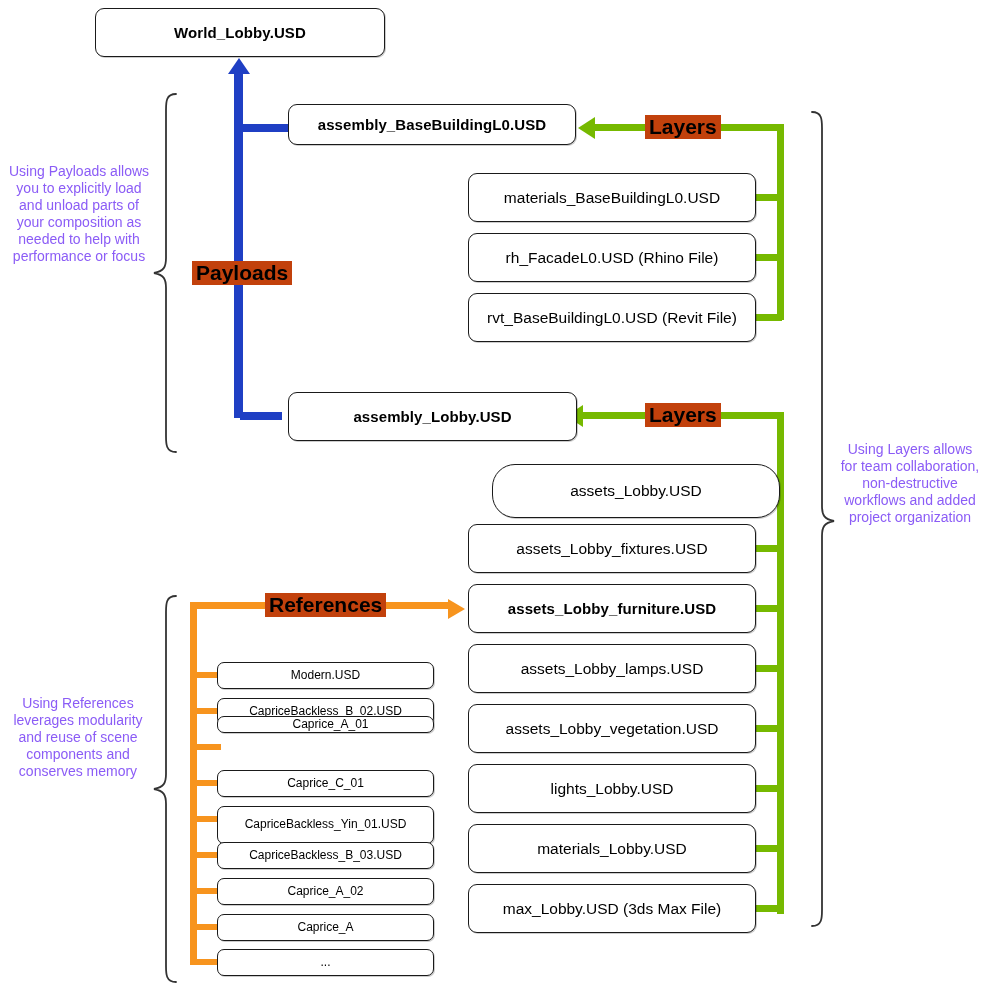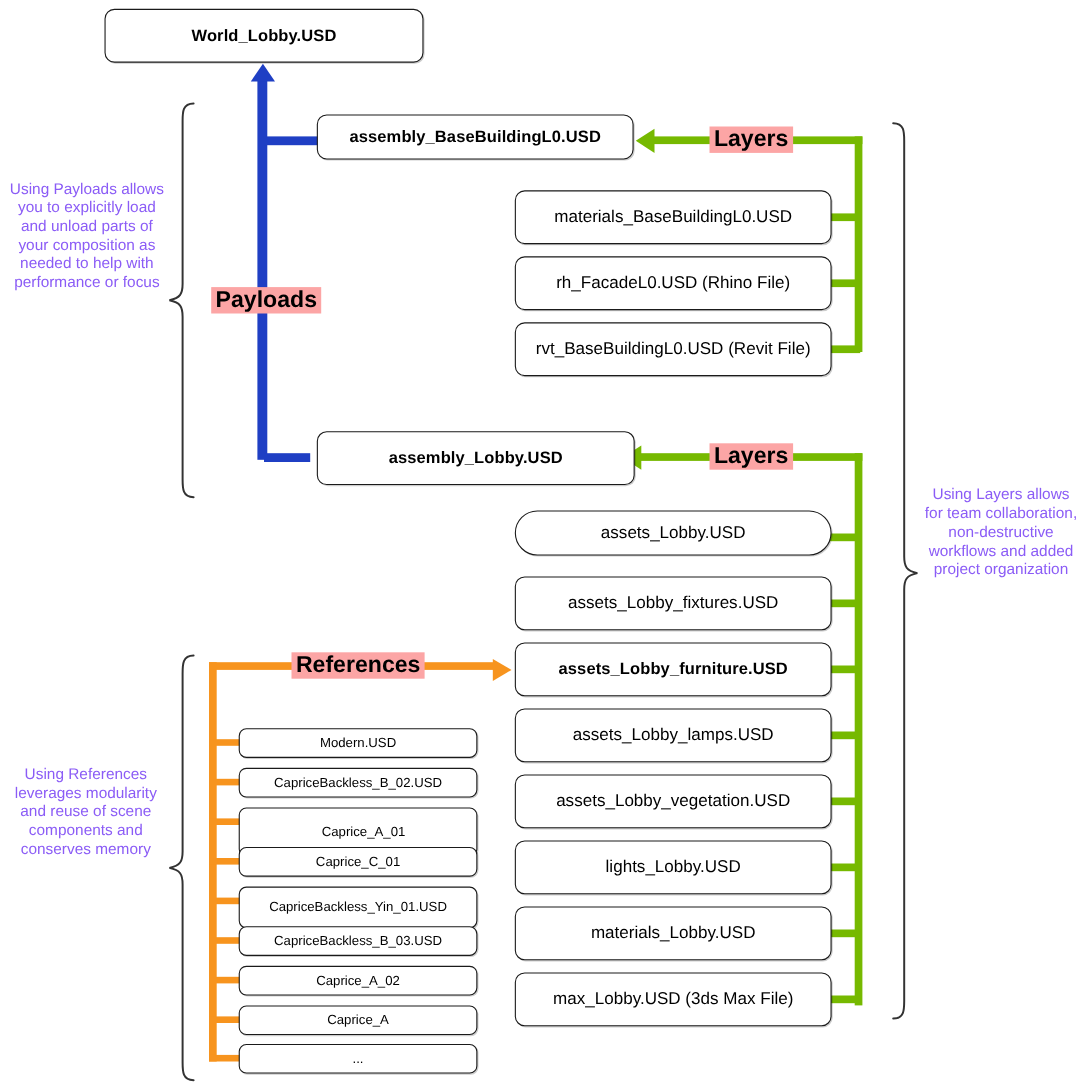--- a/index.html
+++ b/index.html
@@ -69,21 +69,21 @@
     border-top: 10px solid transparent;
     border-bottom: 10px solid transparent;
     border-left: 17px solid #f7941e;
   }
 
   .edge-label {
     position: absolute;
     font-weight: bold;
     font-size: 21px;
     color: #000000;
-    background: #fca5a5;
+    background: #c2410c;
     padding: 0 4px;
     white-space: nowrap;
     z-index: 6;
   }
 
   .caption {
     position: absolute;
     font-size: 14px;
     line-height: 1.22;
     color: #8b5cf6;
@@ -174,32 +174,32 @@
   <div class="node bold" style="left:95px; top:8px; width:290px; height:49px;">World_Lobby.USD</div>
 
   <div class="node bold" style="left:288px; top:104px; width:288px; height:41px;">assembly_BaseBuildingL0.USD</div>
 
   <div class="node bold" style="left:288px; top:392px; width:289px; height:49px;">assembly_Lobby.USD</div>
 
   <div class="node" style="left:468px; top:173px; width:288px; height:49px;">materials_BaseBuildingL0.USD</div>
   <div class="node" style="left:468px; top:233px; width:288px; height:49px;">rh_FacadeL0.USD (Rhino File)</div>
   <div class="node" style="left:468px; top:293px; width:288px; height:49px;">rvt_BaseBuildingL0.USD (Revit File)</div>
 
-  <div class="node" style="left:468px; top:464px; width:288px; height:41px;border-radius:23px;">assets_Lobby.USD</div>
+  <div class="node" style="left:492px; top:464px; width:288px; height:54px;border-radius:23px;">assets_Lobby.USD</div>
   <div class="node" style="left:468px; top:524px; width:288px; height:49px;">assets_Lobby_fixtures.USD</div>
   <div class="node bold" style="left:468px; top:584px; width:288px; height:49px;">assets_Lobby_furniture.USD</div>
   <div class="node" style="left:468px; top:644px; width:288px; height:49px;">assets_Lobby_lamps.USD</div>
   <div class="node" style="left:468px; top:704px; width:288px; height:49px;">assets_Lobby_vegetation.USD</div>
   <div class="node" style="left:468px; top:764px; width:288px; height:49px;">lights_Lobby.USD</div>
   <div class="node" style="left:468px; top:824px; width:288px; height:49px;">materials_Lobby.USD</div>
   <div class="node" style="left:468px; top:884px; width:288px; height:49px;">max_Lobby.USD (3ds Max File)</div>
 
   <div class="node small" style="left:217px; top:662px; width:217px; height:27px;">Modern.USD</div>
   <div class="node small" style="left:217px; top:698px; width:217px; height:27px;">CapriceBackless_B_02.USD</div>
-  <div class="node small" style="left:217px; top:734px; width:217px; height:45px;padding-left:16px;">Caprice_A_01</div>
+  <div class="node small" style="left:217px; top:716px; width:217px; height:17px;padding-left:16px;">Caprice_A_01</div>
   <div class="node small" style="left:217px; top:770px; width:217px; height:27px;">Caprice_C_01</div>
   <div class="node small" style="left:217px; top:806px; width:217px; height:38px;">CapriceBackless_Yin_01.USD</div>
   <div class="node small" style="left:217px; top:842px; width:217px; height:27px;">CapriceBackless_B_03.USD</div>
   <div class="node small" style="left:217px; top:878px; width:217px; height:27px;">Caprice_A_02</div>
   <div class="node small" style="left:217px; top:914px; width:217px; height:27px;">Caprice_A</div>
   <div class="node small" style="left:217px; top:949px; width:217px; height:27px;">...</div>
 
   <div class="caption" style="left:8px; top:163px; width:142px;">Using Payloads allows you to explicitly load and unload parts of your composition as needed to help with performance or focus</div>
 
   <div class="caption" style="left:6px; top:695px; width:144px;">Using References leverages modularity and reuse of scene components and conserves memory</div>

